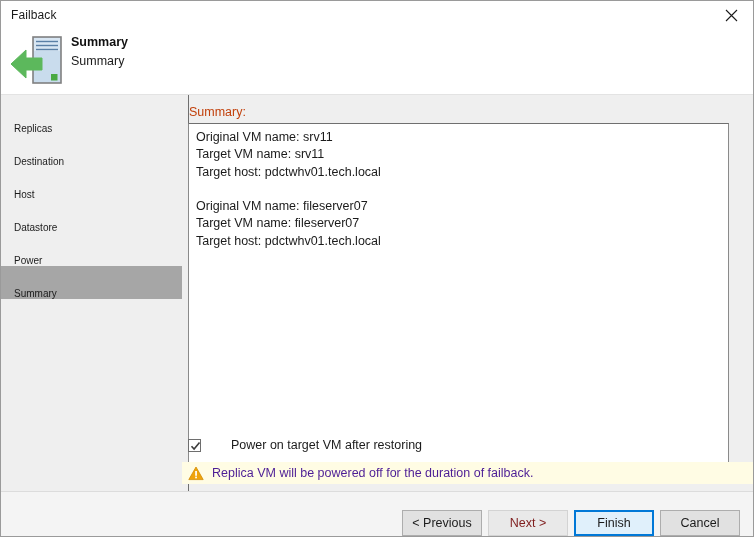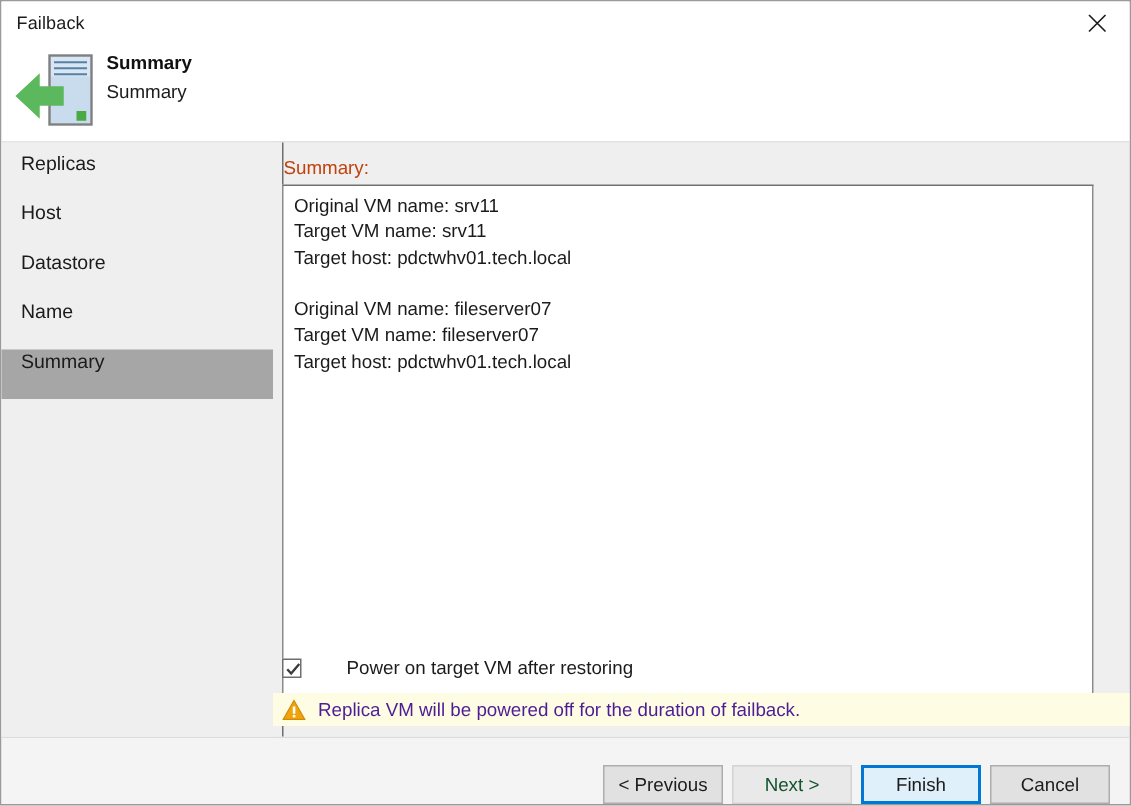--- a/index.html
+++ b/index.html
@@ -92,23 +92,23 @@
   .sidebar {
     position: relative;
     width: 181px;
     flex: 0 0 181px;
     background: #efefef;
   }
   .nav-item {
     position: relative;
     height: 33px;
     display: flex;
-    align-items: flex-start;
+    align-items: flex-end;
     padding-left: 13px;
-    font-size: 13px;
+    font-size: 10px;
     color: #1b1b1b;
     cursor: default;
     box-sizing: border-box;
   }
   .nav-item:first-child { margin-top: 6px; }
   .nav-item.selected {
     background: #a6a6a6;
     color: #1b1b1b;
   }
   .sidebar-divider {
@@ -225,21 +225,21 @@
     color: #1b1b1b;
     background: #e1e1e1;
     border: 1px solid #adadad;
     box-sizing: border-box;
     display: flex;
     align-items: center;
     justify-content: center;
     cursor: default;
   }
   .btn.disabled {
-    color: #14532d;
+    color: #7f1d1d;
     background: #e9e9e9;
     border-color: #d3d3d3;
   }
   .btn.default {
     background: #e0f0fb;
     border: 2px solid #0078d7;
   }
 </style>
 </head>
 <body>
@@ -273,27 +273,30 @@
     <div class="header-sub">Summary</div>
   </div>
 
   <div class="body">
 
     <div class="sidebar">
       <div class="nav-item">
         <span>Replicas</span>
       </div>
       <div class="nav-item">
+        <span>Destination</span>
+      </div>
+      <div class="nav-item">
         <span>Host</span>
       </div>
       <div class="nav-item">
         <span>Datastore</span>
       </div>
       <div class="nav-item">
-        <span>Name</span>
+        <span>Power</span>
       </div>
       <div class="nav-item selected">
         <span>Summary</span>
       </div>
     </div>
     <div class="sidebar-divider"></div>
 
     <div class="content">
       <div class="summary-label">Summary:</div>
 

